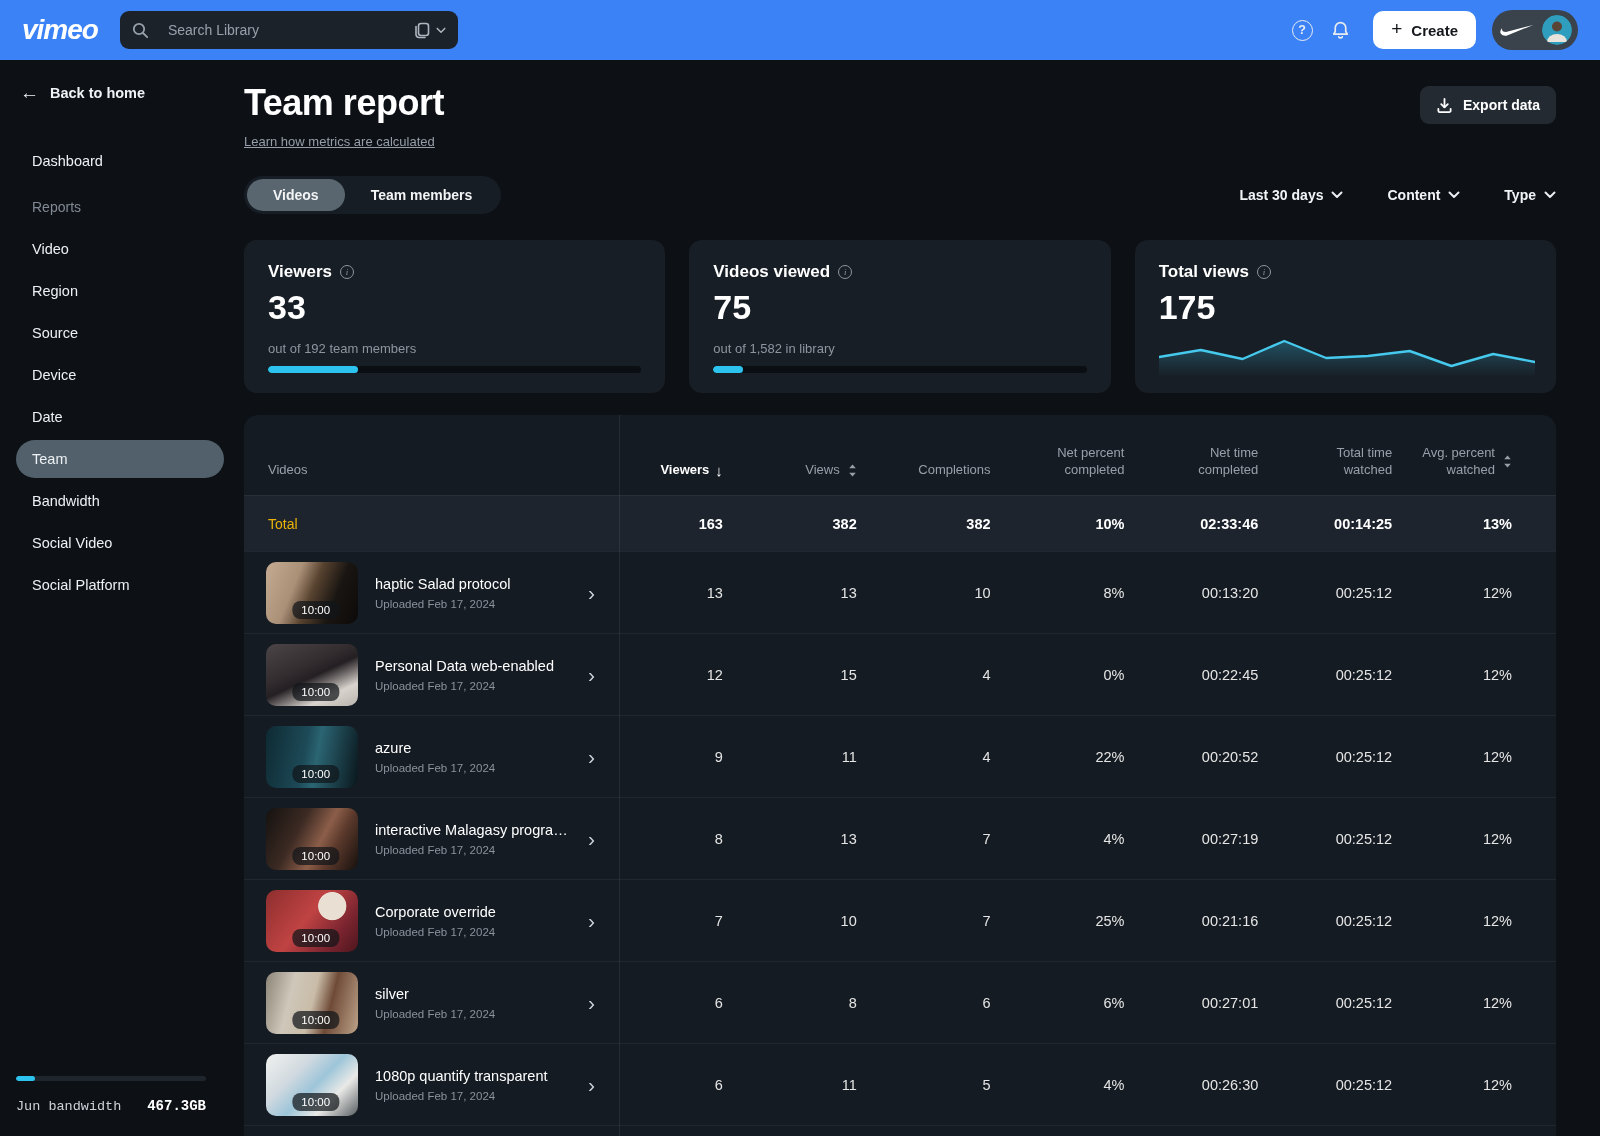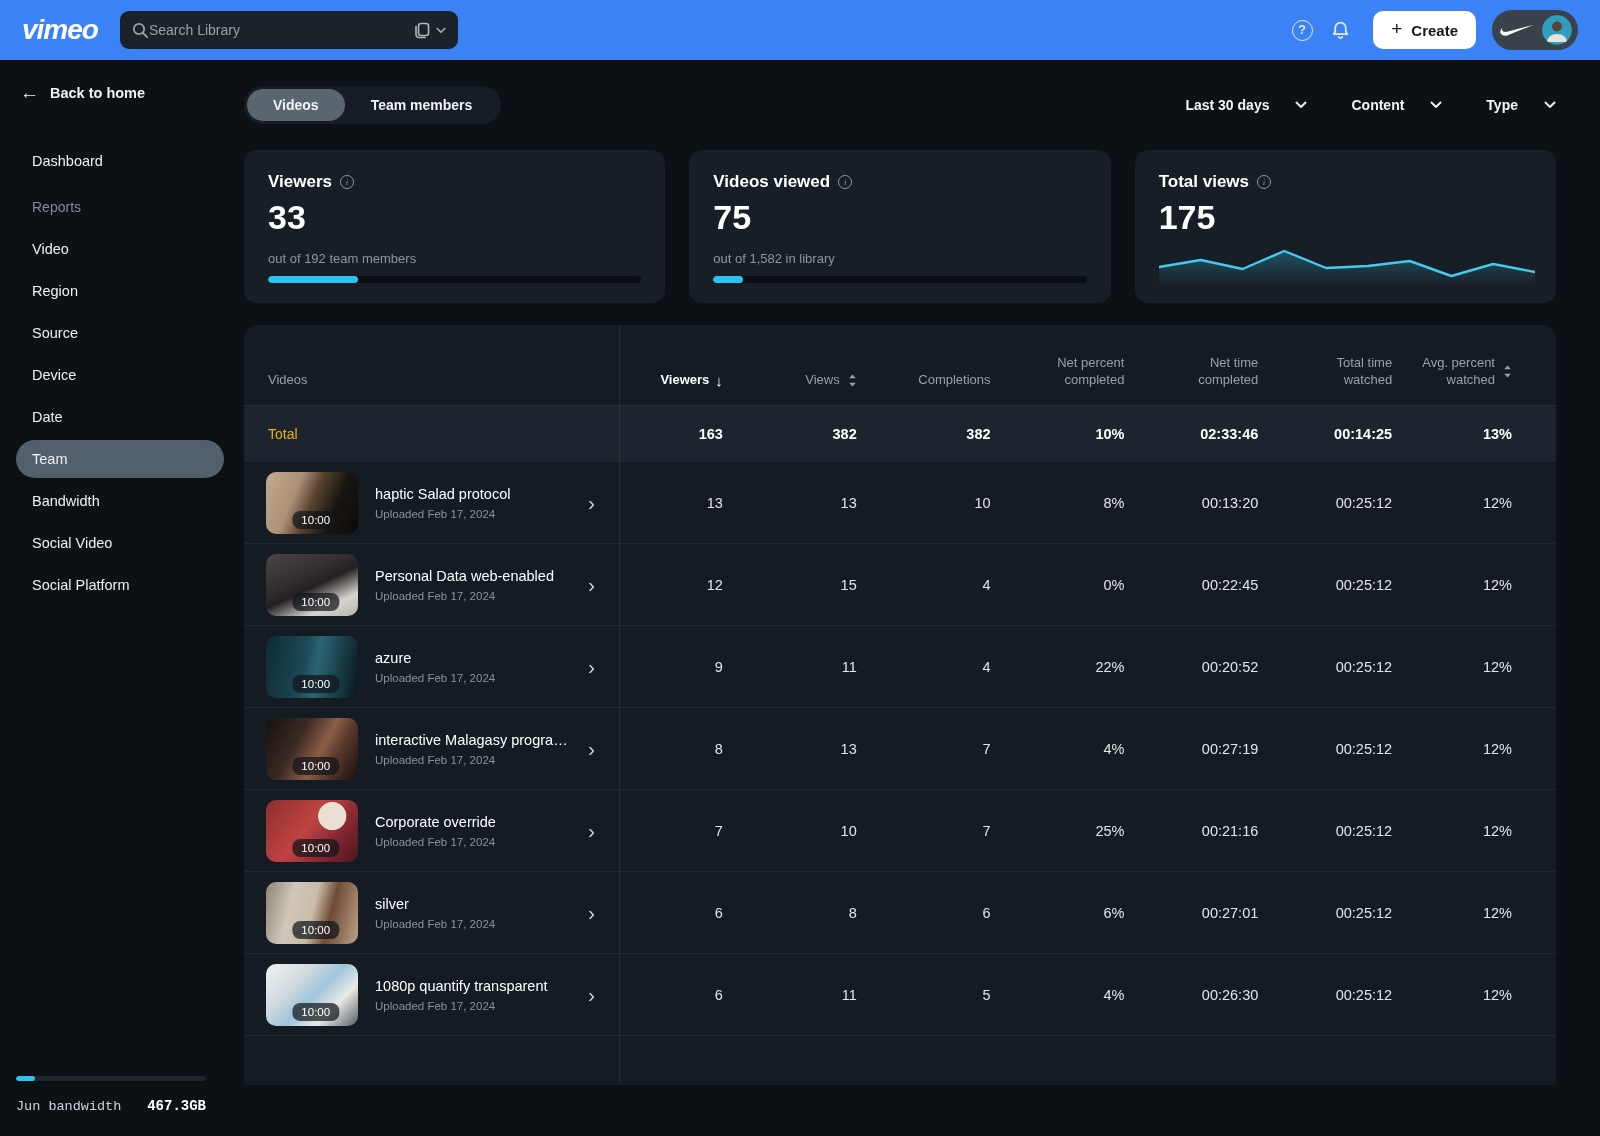--- a/index.html
+++ b/index.html
@@ -4,21 +4,21 @@
 <style>
   * { margin:0; padding:0; box-sizing:border-box; }
   html,body { width:1600px; height:1136px; overflow:hidden; background:#0d1116; color:#fff;
     font-family:"Liberation Sans", sans-serif; }
 
   
   .topbar { position:fixed; left:0; top:0; right:0; height:60px; display:flex; align-items:center;
     padding:0 22px 0 14px; background:#3b82f6; z-index:5; }
   .logo { font-style:italic; font-weight:800; font-size:28px; letter-spacing:-1px; padding:0 8px; }
   .searchbar { margin-left:14px; width:338px; height:38px; background:#1b222a; border-radius:9px;
-    display:flex; align-items:center; padding:0 12px; gap:0; }
+    display:flex; align-items:center; padding:0 12px; gap:19px; }
   .searchbar input { flex:1; background:transparent; border:none; outline:none; color:#dfe3e8;
     font-size:14px; font-family:"Liberation Sans", sans-serif; }
   .searchbar input::placeholder { color:#98a1ab; }
   .sb-right { display:flex; align-items:center; gap:6px; color:#aeb6bf; }
   .spacer { flex:1; }
   .tb-icon { width:38px; height:38px; display:flex; align-items:center; justify-content:center;
     color:#e9edf0; }
   .help-circle { width:21px; height:21px; border:1.8px solid #e9edf0; border-radius:50%;
     display:flex; align-items:center; justify-content:center; font-size:12.5px; font-weight:700; }
   .create-btn { margin-left:14px; height:38px; background:#ffffff; color:#14171b; border:none;
@@ -54,21 +54,21 @@
     text-decoration:underline; cursor:pointer; }
   .export-btn { margin-left:auto; height:38px; background:#232a32; border:none; border-radius:9px;
     color:#fff; font-size:14px; font-weight:700; font-family:"Liberation Sans", sans-serif;
     display:flex; align-items:center; gap:10px; padding:0 16px; cursor:pointer; margin-top:4px; }
 
   .tabs-row { display:flex; align-items:center; margin-top:26px; }
   .tabs { display:flex; background:#171d24; border-radius:21px; padding:3px; }
   .tab { padding:8px 26px; border-radius:18px; font-size:14px; font-weight:700; color:#f2f4f6; cursor:pointer; }
   .tab-selected { background:#59656f; }
   .filters { margin-left:auto; display:flex; align-items:center; gap:44px; }
-  .filter { display:flex; align-items:center; gap:26px; font-size:14px; font-weight:700;
+  .filter { display:flex; align-items:center; gap:8px; font-size:14px; font-weight:700;
     color:#f2f4f6; cursor:pointer; }
   .chev-down { display:flex; color:#e9edf0; }
 
   
   .cards { margin-top:26px; display:grid; grid-template-columns:1fr 1fr 1fr; gap:24px; height:153px; }
   .card { background:#181e25; border-radius:13px; padding:22px 24px 18px 24px; display:flex;
     flex-direction:column; overflow:hidden; }
   .card-title-row { display:flex; align-items:center; gap:8px; }
   .card-title { font-size:17px; font-weight:700; }
   .info-icon { width:14px; height:14px; border:1.3px solid #8d959f; border-radius:50%; color:#8d959f;
@@ -194,20 +194,34 @@
       <div class="bw-fill" id="bwFill" style="width: 10%;"></div>
     </div>
     <div class="bw-labels">
       <span class="bw-name">Jun bandwidth</span>
       <span class="bw-value">467.3GB</span>
     </div>
   </div>
 </div>
 
 <div class="main">
+  <div class="head-row">
+    <div>
+      <div class="page-title">Team report</div>
+      <span class="metrics-link">Learn how metrics are calculated</span>
+    </div>
+    <button class="export-btn">
+      <svg width="17" height="17" viewBox="0 0 18 18" fill="none" stroke="#fff" stroke-width="1.9" stroke-linecap="round" stroke-linejoin="round">
+          <path d="M9 2 v8.5"></path>
+          <path d="M5.5 7.5 L9 11 L12.5 7.5"></path>
+          <path d="M2.5 12.5 v2 a1.5 1.5 0 0 0 1.5 1.5 h10 a1.5 1.5 0 0 0 1.5 -1.5 v-2"></path>
+        </svg>
+      <span>Export data</span>
+    </button>
+  </div>
 
   <div class="tabs-row">
     <div class="tabs" id="tabs">
         <div class="tab tab-selected">Videos</div>
         <div class="tab">Team members</div>
       </div>
     <div class="filters" id="filters">
         <div class="filter">
           <span class="filter-label">Last 30 days</span>
           <span class="chev-down">

